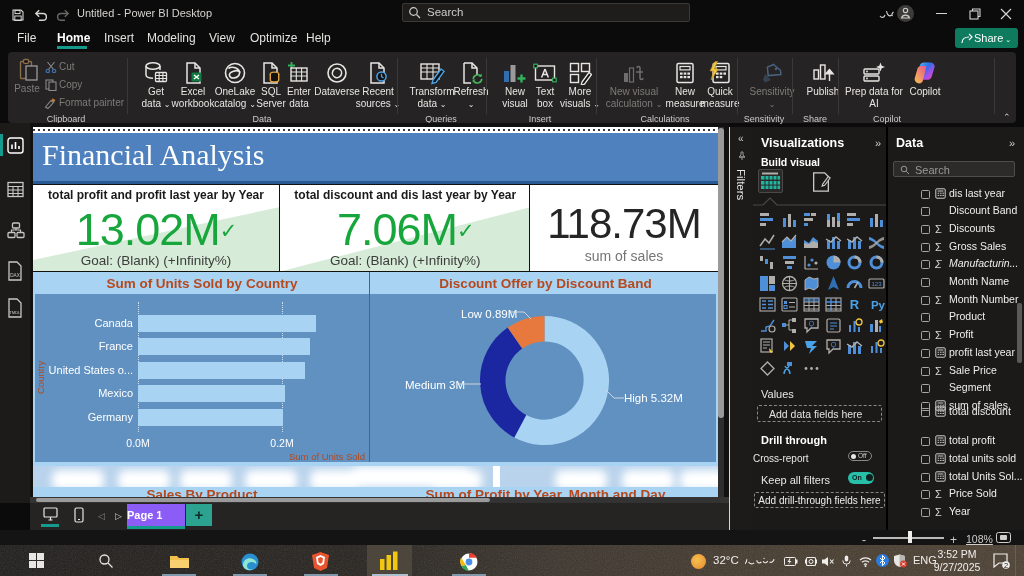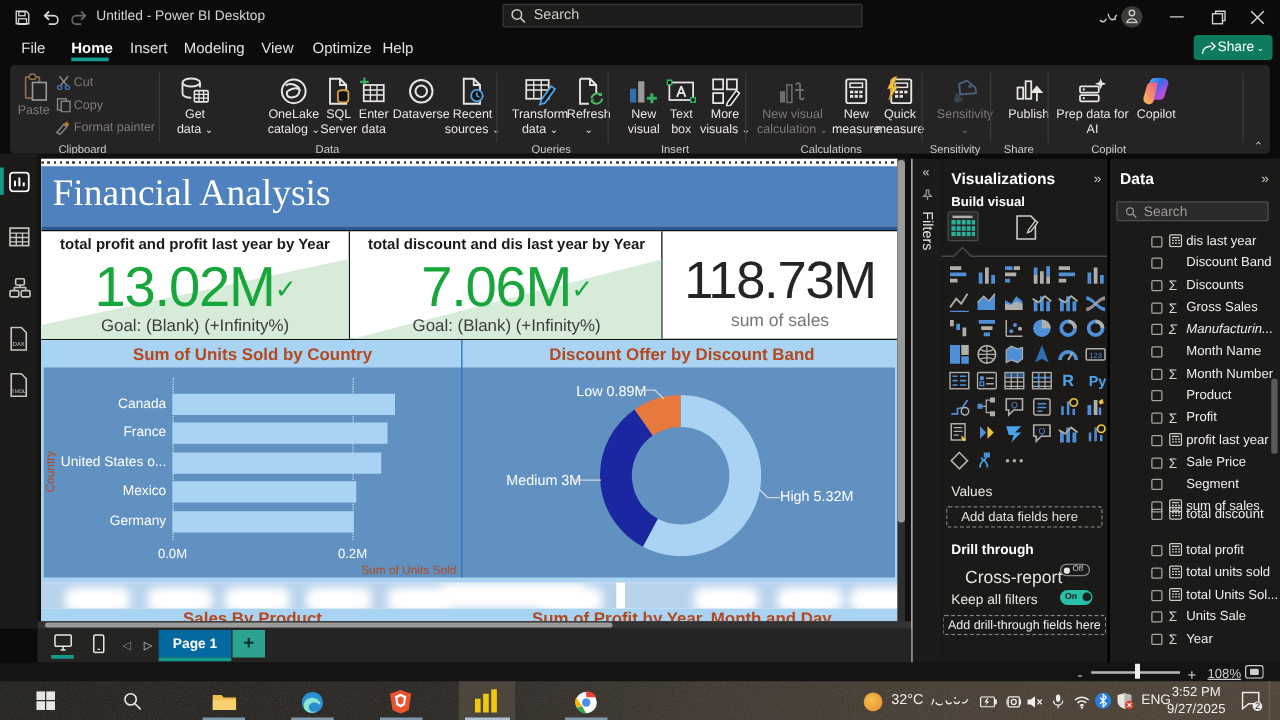--- a/index.html
+++ b/index.html
@@ -131,20 +131,34 @@
             <ellipse cx="9" cy="5" rx="7" ry="3.2" fill="none" stroke="#e8e6e3" stroke-width="1.5"></ellipse>
             <path d="M2 5v9c0 1.8 3.1 3.2 7 3.2" fill="none" stroke="#e8e6e3" stroke-width="1.5"></path>
             <path d="M16 5v4" fill="none" stroke="#e8e6e3" stroke-width="1.5"></path>
             <rect x="11.5" y="11.5" width="11" height="9" rx="1" fill="none" stroke="#e8e6e3" stroke-width="1.3"></rect>
             <path d="M11.5 14.5h11M11.5 17.5h11M15.2 11.5v9M18.9 11.5v9" stroke="#e8e6e3" stroke-width="1.1"></path>
           </svg>
         </div>
         <div class="rbl" style="color:#e8e6e3">
           <div>Get</div>
           <div>data <span class="car">⌄</span></div>
+        </div>
+      </div>
+<div class="rb" style="left:143px;">
+        <div class="rbi">
+          <svg width="24" height="24" viewBox="0 0 24 24">
+            <path d="M6 2h8l5 5v15H6z" fill="none" stroke="#e8e6e3" stroke-width="1.5"></path>
+            <path d="M14 2v5h5" fill="none" stroke="#e8e6e3" stroke-width="1.5"></path>
+            <rect x="10.5" y="11.5" width="10" height="9" rx="1" fill="#107c41"></rect>
+            <path d="M13 14l5 4m0-4l-5 4" stroke="#fff" stroke-width="1.4"></path>
+          </svg>
+        </div>
+        <div class="rbl" style="color:#e8e6e3">
+          <div>Excel</div>
+          <div>workbook</div>
         </div>
       </div>
 <div class="rb" style="left:221px;">
         <div class="rbi">
           <svg width="24" height="24" viewBox="0 0 24 24">
             <path d="M5 2h8l5 5v15H5z" fill="none" stroke="#e8e6e3" stroke-width="1.5"></path>
             <path d="M13 2v5h5" fill="none" stroke="#e8e6e3" stroke-width="1.5"></path>
             <ellipse cx="15.5" cy="13" rx="4.2" ry="1.9" fill="#121212" stroke="#e2a33d" stroke-width="1.4"></ellipse>
             <path d="M11.3 13v6c0 1.05 1.9 1.9 4.2 1.9s4.2-.85 4.2-1.9v-6" fill="#121212" stroke="#e2a33d" stroke-width="1.4"></path>
           </svg>
@@ -780,21 +794,21 @@
           <path d="M6 2h5v4H6z" fill="#4f8fd8"></path>
         </svg></div>
 <div style="position:absolute;left:50px;top:233px;width:17px;height:17px;"><svg width="17" height="17" viewBox="0 0 17 17">
           <circle cx="3" cy="8.5" r="1.4" fill="#b0aeab"></circle>
           <circle cx="8.5" cy="8.5" r="1.4" fill="#b0aeab"></circle>
           <circle cx="14" cy="8.5" r="1.4" fill="#b0aeab"></circle>
         </svg></div>
   <div class="abs" style="left:8px;top:261px;font-size:11px;color:#e8e6e3;">Values</div>
   <div class="abs" style="left:4px;top:278px;width:125px;height:17px;border:1px dashed #8a8886;border-radius:2px;font-size:10.5px;color:#e4e2df;line-height:16px;padding-left:11px;">Add data fields here</div>
   <div class="abs" style="left:8px;top:307px;font-size:11px;font-weight:bold;color:#fff;">Drill through</div>
-  <div class="abs" style="left:19px;top:326px;font-size:14px;color:#e8e6e3;">Cross-report</div>
+  <div class="abs" style="left:0;top:326px;font-size:10px;color:#e8e6e3;">Cross-report</div>
   <div class="abs" style="left:95px;top:324px;width:24px;height:10px;border:1px solid #8a8886;border-radius:6px;">
     <div style="position:absolute;left:1.5px;top:1.5px;width:5px;height:5px;border-radius:50%;background:#e8e6e3;"></div>
     <div style="position:absolute;left:9px;top:0px;font-size:6.5px;color:#cfcdca;">Off</div>
   </div>
   <div class="abs" style="left:8px;top:347px;font-size:11px;color:#e8e6e3;">Keep all filters</div>
   <div class="abs" style="left:95px;top:345px;width:26px;height:12px;background:#28bfa8;border-radius:6px;">
     <div style="position:absolute;left:4px;top:1.5px;font-size:7px;color:#10201d;font-weight:bold;">On</div>
     <div style="position:absolute;right:1.5px;top:2px;width:7px;height:7px;border-radius:50%;background:#10201d;"></div>
   </div>
   <div class="abs" style="left:1px;top:365px;width:131px;height:16px;border:1px dashed #8a8886;border-radius:2px;font-size:10px;color:#f0eeec;line-height:15px;text-align:center;white-space:nowrap;">Add drill-through fields here</div>
@@ -842,38 +856,38 @@
             <path d="M2.6 3h5.8M2.6 5.2h1.6M5 5.2h1.6M7.4 5.2h1.6M2.6 7.4h1.6M5 7.4h1.6M7.4 7.4h1.6" stroke="#cfcdca" stroke-width="1"></path>
           </svg></span><span class="fname">total profit</span></div>
 <div class="drow" style="top:325.0px;"><span class="cb"></span><span class="calcic"><svg width="11" height="11" viewBox="0 0 11 11">
             <rect x="0.8" y="0.8" width="9.4" height="9.4" rx="1" fill="none" stroke="#cfcdca" stroke-width="1"></rect>
             <path d="M2.6 3h5.8M2.6 5.2h1.6M5 5.2h1.6M7.4 5.2h1.6M2.6 7.4h1.6M5 7.4h1.6M7.4 7.4h1.6" stroke="#cfcdca" stroke-width="1"></path>
           </svg></span><span class="fname">total units sold</span></div>
 <div class="drow" style="top:342.7px;"><span class="cb"></span><span class="calcic"><svg width="11" height="11" viewBox="0 0 11 11">
             <rect x="0.8" y="0.8" width="9.4" height="9.4" rx="1" fill="none" stroke="#cfcdca" stroke-width="1"></rect>
             <path d="M2.6 3h5.8M2.6 5.2h1.6M5 5.2h1.6M7.4 5.2h1.6M2.6 7.4h1.6M5 7.4h1.6M7.4 7.4h1.6" stroke="#cfcdca" stroke-width="1"></path>
           </svg></span><span class="fname">total Units Sol...</span></div>
-<div class="drow" style="top:360.4px;"><span class="cb"></span><span class="sig">Σ</span><span class="fname">Units Sale</span></div>
+<div class="drow" style="top:360.4px;"><span class="cb"></span><span class="sig">Σ</span><span class="fname">Price Sold</span></div>
 <div class="drow" style="top:378.1px;"><span class="cb"></span><span class="sig">Σ</span><span class="fname">Year</span></div>
   <div class="abs" style="left:129px;top:176px;width:5px;height:60px;background:#5a5a58;border-radius:2px;"></div>
 </div>
 
 <div id="tabbar">
   <svg class="abs" width="15" height="14" style="left:13px;top:4px;" viewBox="0 0 15 14">
         <rect x="1" y="1" width="13" height="9" rx="1" fill="none" stroke="#e8e6e3" stroke-width="1.2"></rect>
         <path d="M5.5 13h4M7.5 10v3" stroke="#e8e6e3" stroke-width="1.2"></path>
       </svg>
   <div class="abs" style="left:11px;top:21px;width:18px;height:2.5px;background:#159b8d;"></div>
   <svg class="abs" width="10" height="16" style="left:44px;top:4px;" viewBox="0 0 10 16">
         <rect x="1" y="1" width="8" height="14" rx="1.5" fill="none" stroke="#e8e6e3" stroke-width="1.2"></rect>
         <path d="M4 12.5h2" stroke="#e8e6e3" stroke-width="1"></path>
       </svg>
   <div class="abs" style="left:68px;top:8px;font-size:9px;color:#8a8886;">◁</div>
   <div class="abs" style="left:85px;top:8px;font-size:9px;color:#cfcdca;">▷</div>
-  <div class="abs" style="left:97px;top:1px;width:58px;height:22px;background:#0369a1;color:#fff;font-size:11px;font-weight:bold;text-align:center;line-height:22px;">Page 1</div>
+  <div class="abs" style="left:97px;top:1px;width:58px;height:22px;background:#8b5cf6;color:#fff;font-size:11px;font-weight:bold;line-height:22px;">Page 1</div>
   <div class="abs" style="left:97px;top:23px;width:58px;height:2.5px;background:#159b8d;"></div>
   <div class="abs" style="left:156px;top:1px;width:26px;height:22px;background:#2ba390;color:#0e2b26;font-size:15px;font-weight:bold;text-align:center;line-height:21px;">+</div>
 </div>
 
 <div id="status">
   <div class="abs" style="left:8px;top:2.5px;margin-top:16px;">Page 1 of 1</div>
   <div class="abs" style="left:862px;top:2.5px;font-size:12px;">-</div>
   <div class="abs" style="left:873px;top:7px;width:71px;height:1.5px;background:#bcbab8;"></div>
   <div class="abs" style="left:908px;top:1px;width:4px;height:12px;background:#f0eeec;"></div>
   <div class="abs" style="left:950px;top:2.5px;font-size:12px;">+</div>

